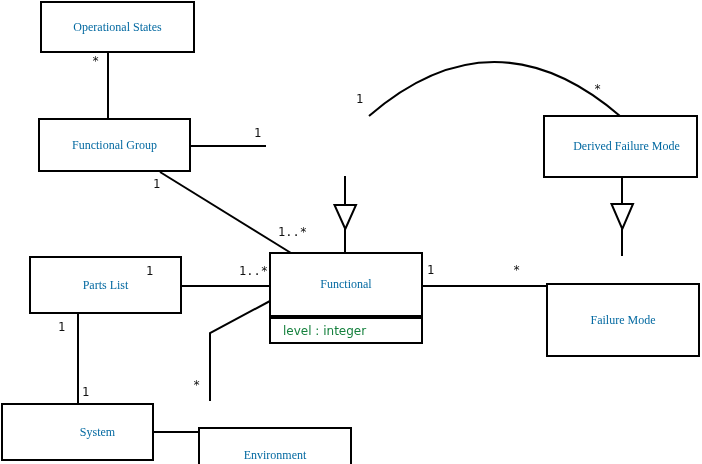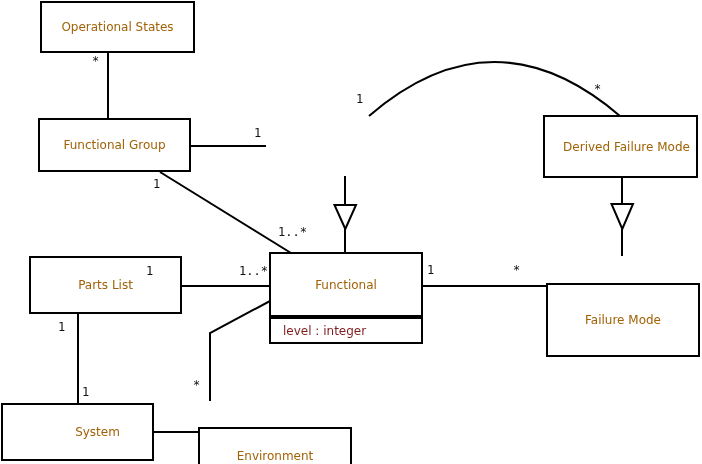--- a/index.html
+++ b/index.html
@@ -4,26 +4,26 @@
 <style>
   html,body{margin:0;padding:0;background:#fff;}
   .stage{
     position:relative;width:702px;height:464px;background:#ffffff;
     font-family:"DejaVu Sans",sans-serif;overflow:hidden;
   }
   .connector-layer{position:absolute;left:0;top:0;width:702px;height:464px;}
   .uml-class{
     position:absolute;box-sizing:border-box;border:2px solid #000;background:#fff;
     display:flex;align-items:center;justify-content:center;
-    font-size:12px;color:#a16207;white-space:nowrap;
+    font-size:12px;color:#0369a1;white-space:nowrap;font-family:Liberation Serif, serif;
   }
   .uml-attr{
     position:absolute;box-sizing:border-box;border:2px solid #000;background:#fff;
     display:flex;align-items:center;justify-content:flex-start;
-    font-size:12px;color:#7f1d1d;padding-left:12px;white-space:nowrap;
+    font-size:12px;color:#15803d;padding-left:12px;white-space:nowrap;
   }
   .mult{
     position:absolute;font-family:"DejaVu Sans Mono",monospace;
     font-size:12px;line-height:12px;color:#111;white-space:nowrap;
   }
 </style>
 </head>
 <body>
 
 <div class="stage">

